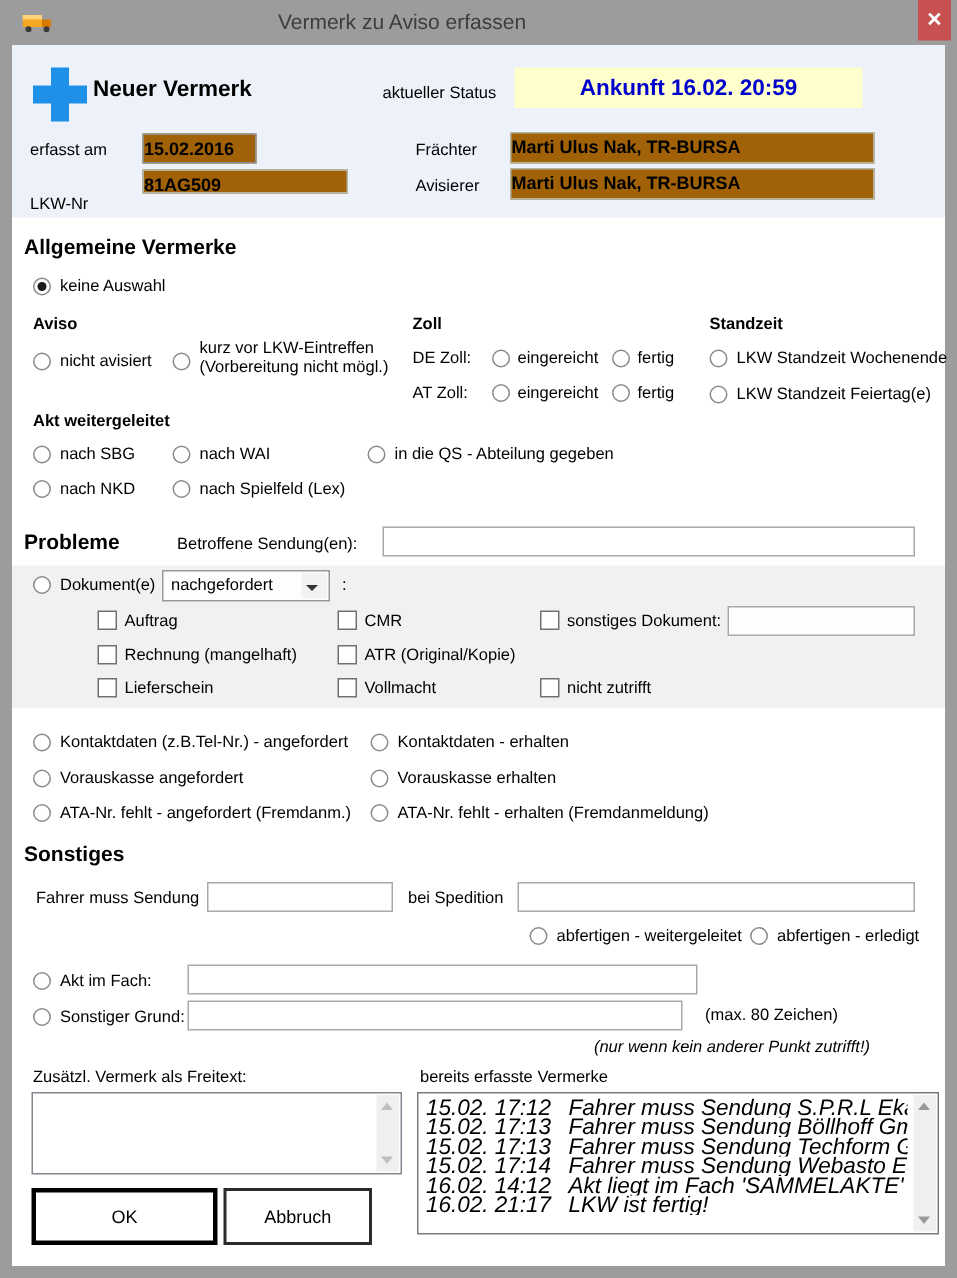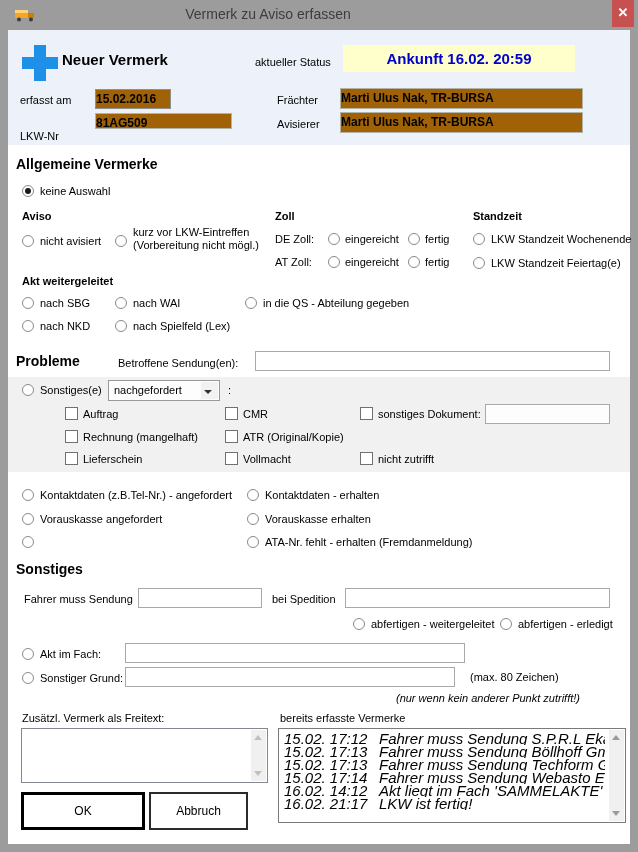--- a/index.html
+++ b/index.html
@@ -130,21 +130,21 @@
     <div class="abs lbl" style="left:32px;top:290px;">nach NKD</div>
     <span class="abs rd" style="left:107px;top:290px;"></span>
     <div class="abs lbl" style="left:125px;top:290px;">nach Spielfeld (Lex)</div>
 
     <div class="abs h1" style="left:8px;top:323px;">Probleme</div>
     <div class="abs lbl" style="left:110px;top:327px;">Betroffene Sendung(en):</div>
     <div class="abs tin" style="left:247px;top:321px;width:355px;"></div>
 
     <div id="graypanel" class="abs"></div>
     <span class="abs rd" style="left:14px;top:354px;"></span>
-    <div class="abs lbl" style="left:32px;top:354px;">Sonstiges(e)</div>
+    <div class="abs lbl" style="left:32px;top:354px;">Dokument(e)</div>
     <div id="combo" class="abs">
       <span class="val">nachgefordert</span>
       <span class="btn">
           <span class="arr"></span>
         </span>
     </div>
     <div class="abs lbl" style="left:220px;top:354px;">:</div>
 
     <span class="abs cb" style="left:57px;top:377px;"></span>
     <div class="abs lbl" style="left:75px;top:378px;">Auftrag</div>
@@ -168,20 +168,21 @@
 
     <span class="abs rd" style="left:14px;top:459px;"></span>
     <div class="abs lbl" style="left:32px;top:459px;">Kontaktdaten (z.B.Tel-Nr.) - angefordert</div>
     <span class="abs rd" style="left:239px;top:459px;"></span>
     <div class="abs lbl" style="left:257px;top:459px;">Kontaktdaten - erhalten</div>
     <span class="abs rd" style="left:14px;top:483px;"></span>
     <div class="abs lbl" style="left:32px;top:483px;">Vorauskasse angefordert</div>
     <span class="abs rd" style="left:239px;top:483px;"></span>
     <div class="abs lbl" style="left:257px;top:483px;">Vorauskasse erhalten</div>
     <span class="abs rd" style="left:14px;top:506px;"></span>
+    <div class="abs lbl" style="left:32px;top:506px;">ATA-Nr. fehlt - angefordert (Fremdanm.)</div>
     <span class="abs rd" style="left:239px;top:506px;"></span>
     <div class="abs lbl" style="left:257px;top:506px;">ATA-Nr. fehlt - erhalten (Fremdanmeldung)</div>
 
     <div class="abs h1" style="left:8px;top:531px;">Sonstiges</div>
     <div class="abs lbl" style="left:16px;top:563px;">Fahrer muss Sendung</div>
     <div class="abs tin" style="left:130px;top:558px;width:124px;"></div>
     <div class="abs lbl" style="left:264px;top:563px;">bei Spedition</div>
     <div class="abs tin" style="left:337px;top:558px;width:265px;"></div>
 
     <span class="abs rd" style="left:345px;top:588px;"></span>

